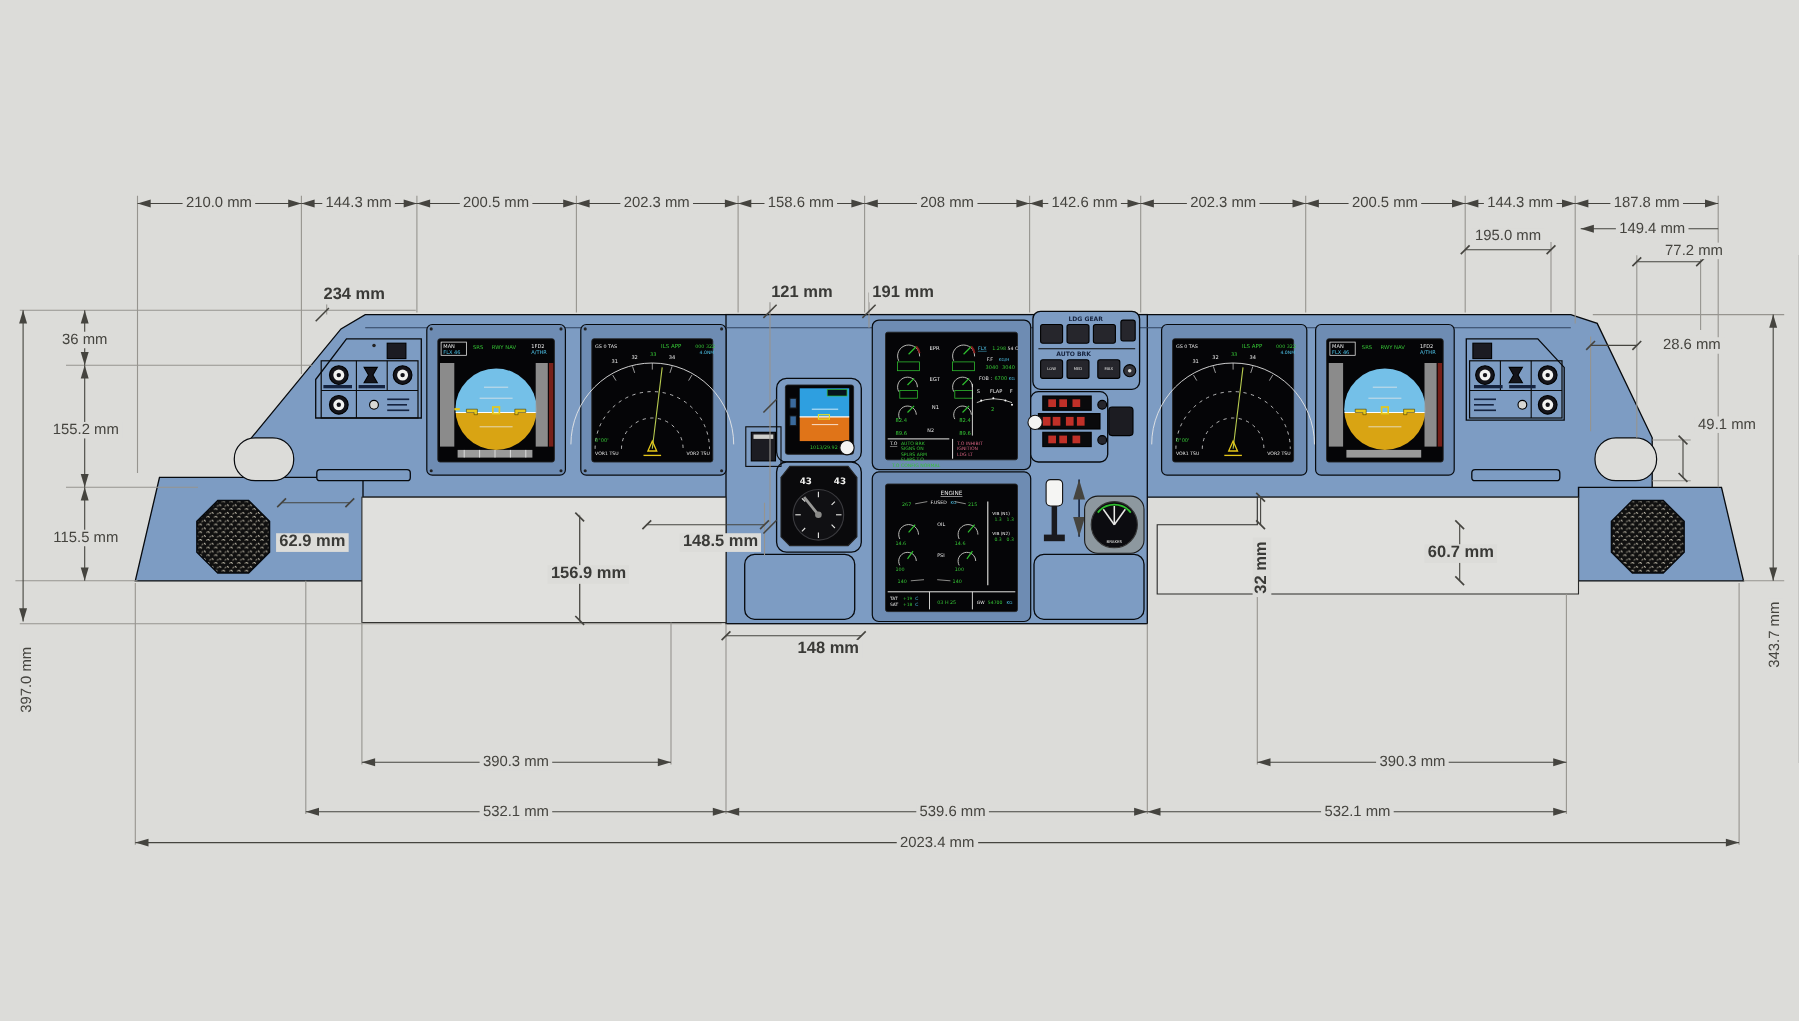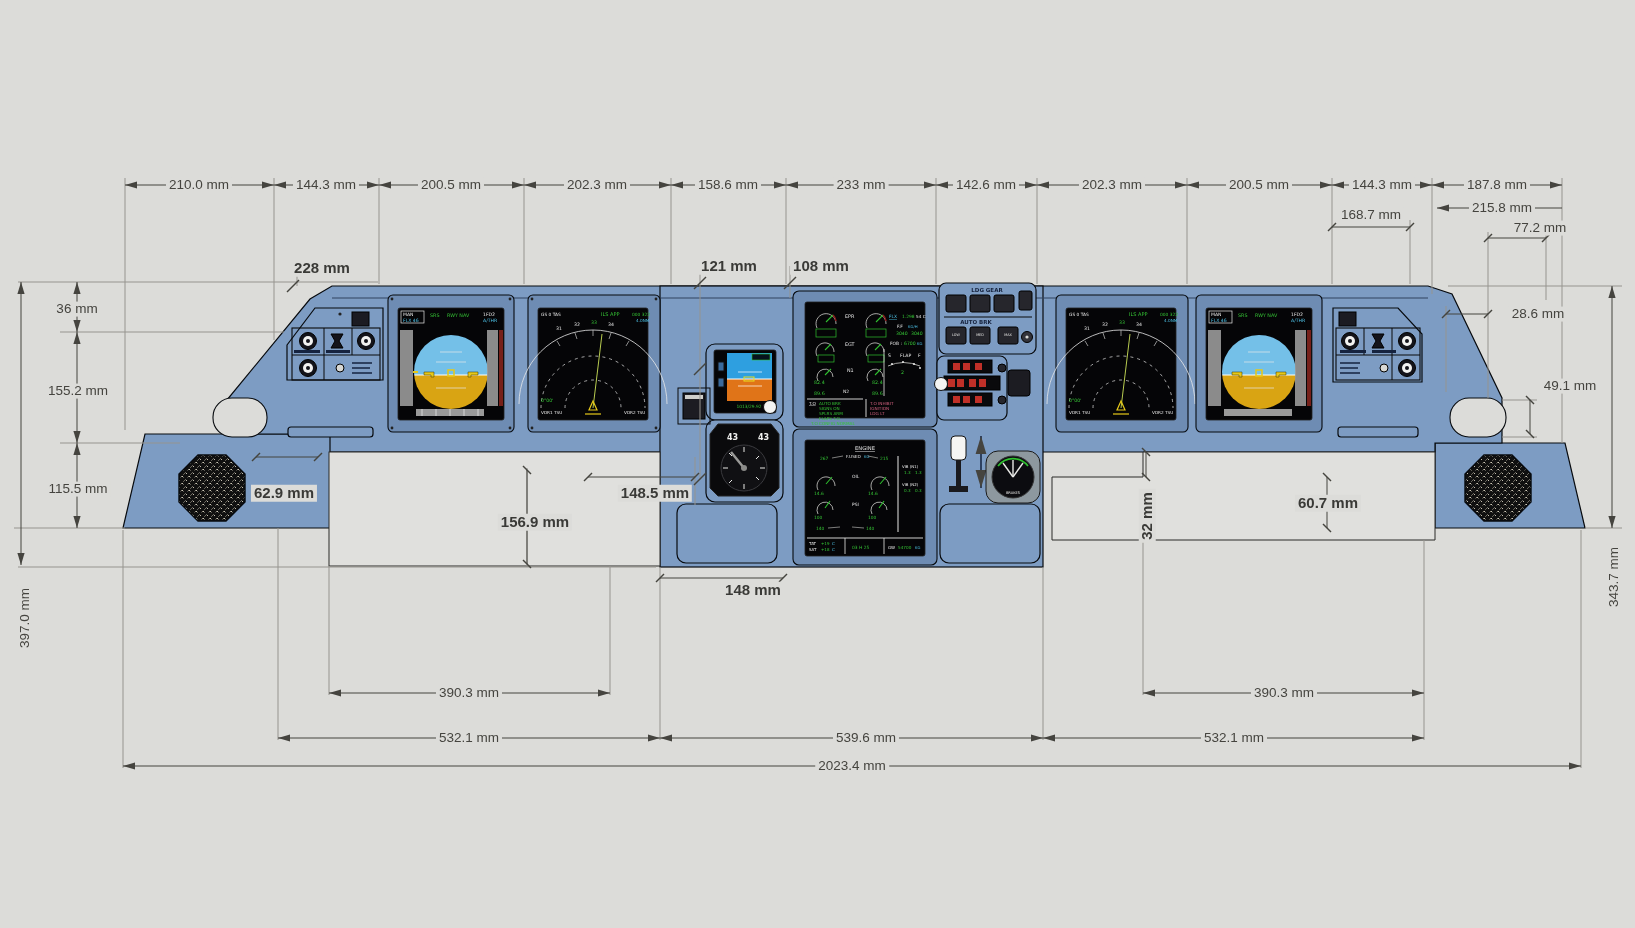--- a/index.html
+++ b/index.html
@@ -572,39 +572,39 @@
     <line class="dl" x1="1043" y1="738" x2="1424" y2="738" marker-start="url(#ar)" marker-end="url(#ar)"></line>
     <line class="dl" x1="123" y1="766" x2="1581" y2="766" marker-start="url(#ar)" marker-end="url(#ar)"></line>
   </g>
 </svg>
 
 <div class="dim" style="left:199px;top:185px">210.0 mm</div>
 <div class="dim" style="left:326px;top:185px">144.3 mm</div>
 <div class="dim" style="left:451px;top:185px">200.5 mm</div>
 <div class="dim" style="left:597px;top:185px">202.3 mm</div>
 <div class="dim" style="left:728px;top:185px">158.6 mm</div>
-<div class="dim" style="left:861px;top:185px">233 mm</div>
+<div class="dim" style="left:861px;top:185px">208 mm</div>
 <div class="dim" style="left:986px;top:185px">142.6 mm</div>
 <div class="dim" style="left:1112px;top:185px">202.3 mm</div>
 <div class="dim" style="left:1259px;top:185px">200.5 mm</div>
 <div class="dim" style="left:1382px;top:185px">144.3 mm</div>
 <div class="dim" style="left:1497px;top:185px">187.8 mm</div>
-<div class="dim" style="left:1371px;top:215px">168.7 mm</div>
-<div class="dim" style="left:1502px;top:208px">215.8 mm</div>
+<div class="dim" style="left:1371px;top:215px">195.0 mm</div>
+<div class="dim" style="left:1502px;top:208px">149.4 mm</div>
 <div class="dim" style="left:1540px;top:228px">77.2 mm</div>
 <div class="dim" style="left:77px;top:309px">36 mm</div>
 <div class="dim" style="left:78px;top:391px">155.2 mm</div>
 <div class="dim" style="left:78px;top:489px">115.5 mm</div>
 <div class="dim rot" style="left:25px;top:618px">397.0 mm</div>
 <div class="dim" style="left:1538px;top:314px">28.6 mm</div>
 <div class="dim" style="left:1570px;top:386px">49.1 mm</div>
 <div class="dim rot" style="left:1614px;top:577px">343.7 mm</div>
-<div class="dimb" style="left:322px;top:268px">228 mm</div>
+<div class="dimb" style="left:322px;top:268px">234 mm</div>
 <div class="dimb" style="left:729px;top:266px">121 mm</div>
-<div class="dimb" style="left:821px;top:266px">108 mm</div>
+<div class="dimb" style="left:821px;top:266px">191 mm</div>
 <div class="dimb" style="left:284px;top:493px">62.9 mm</div>
 <div class="dimb" style="left:655px;top:493px">148.5 mm</div>
 <div class="dimb" style="left:535px;top:522px">156.9 mm</div>
 <div class="dimb" style="left:753px;top:590px">148 mm</div>
 <div class="dimb rot" style="left:1147px;top:516px">32 mm</div>
 <div class="dimb" style="left:1328px;top:503px">60.7 mm</div>
 <div class="dim" style="left:469px;top:693px">390.3 mm</div>
 <div class="dim" style="left:1284px;top:693px">390.3 mm</div>
 <div class="dim" style="left:469px;top:738px">532.1 mm</div>
 <div class="dim" style="left:866px;top:738px">539.6 mm</div>

